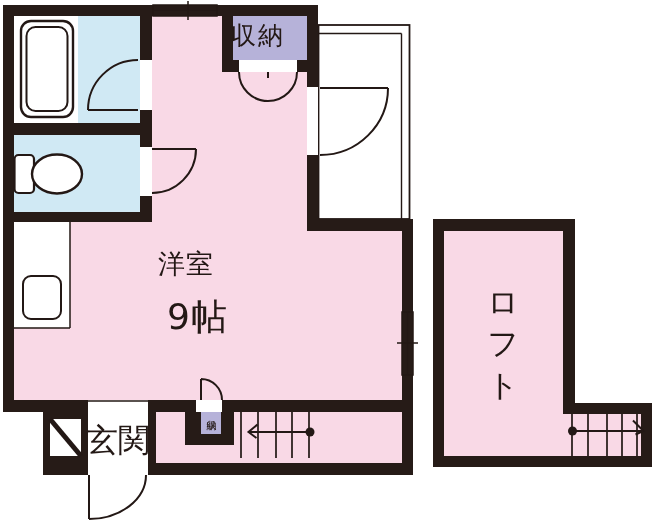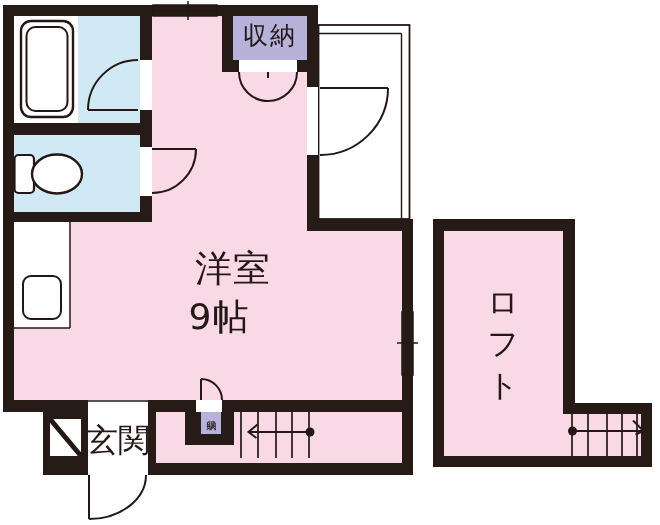--- a/index.html
+++ b/index.html
@@ -12,21 +12,21 @@
   #plan svg{position:absolute;left:0;top:0;}
   .wall{fill:var(--wall);}
   .pink{fill:var(--room_pink);}
   .blue{fill:var(--wet_area_blue);}
   .lav{fill:var(--closet_lavender);}
   .wht{fill:var(--fixture_white);}
   .ln{stroke:var(--line);fill:none;}
   .fix{stroke:var(--line);fill:var(--fixture_white);}
   .label{position:absolute;color:var(--line);z-index:5;line-height:1.15;
          font-family:"DejaVu Sans","Liberation Sans",sans-serif;}
-  .center{text-align:center;}
+  .center{text-align:left;}
   .vert{writing-mode:vertical-rl;text-orientation:upright;}
 </style>
 </head>
 <body>
 
 <div id="plan">
 <svg width="660" height="525" viewBox="0 0 660 525">
 
   <g>
     <rect class="pink" x="152" y="16" width="155" height="215"></rect>
@@ -125,19 +125,19 @@
     <path class="ln" stroke-width="2" d="M257.5,424.5 L248.5,432 L256.5,438"></path>
   </g>
   <g>
     <path class="ln" stroke-width="1.7" d="M572,414 V456 M588,414 V456 M607,414 V456 M622,414 V456 M637,414 V456"></path>
     <path class="ln" stroke-width="2.2" d="M572,431 H643"></path>
     <circle cx="572.5" cy="431" r="4.5" fill="var(--line)"></circle>
     <path class="ln" stroke-width="2" d="M633,420.5 L643.5,431 L635.5,434.5"></path>
   </g>
 </svg>
 
-  <div class="label center" style="left:158px;top:248px;width:150px;font-size:37px;letter-spacing:1px;">洋室</div>
-  <div class="label center" style="left:144px;top:296px;width:150px;font-size:36px;letter-spacing:1px;">9帖</div>
+  <div class="label center" style="left:158px;top:248px;width:150px;font-size:27px;letter-spacing:1px;">洋室</div>
+  <div class="label center" style="left:167px;top:296px;width:150px;font-size:36px;letter-spacing:1px;">9帖</div>
   <div class="label vert" style="left:485px;top:274px;height:120px;font-size:31px;letter-spacing:3px;">ロフト</div>
   <div class="label center" style="left:86px;top:422px;width:64px;font-size:32px;">玄関</div>
   <div class="label center" style="left:231px;top:22px;width:78px;font-size:25px;letter-spacing:2px;">収納</div>
   <div class="label vert" style="left:205px;top:412px;height:22px;font-size:10px;line-height:12px;">収納</div>
 </div>
 
 </body></html>

